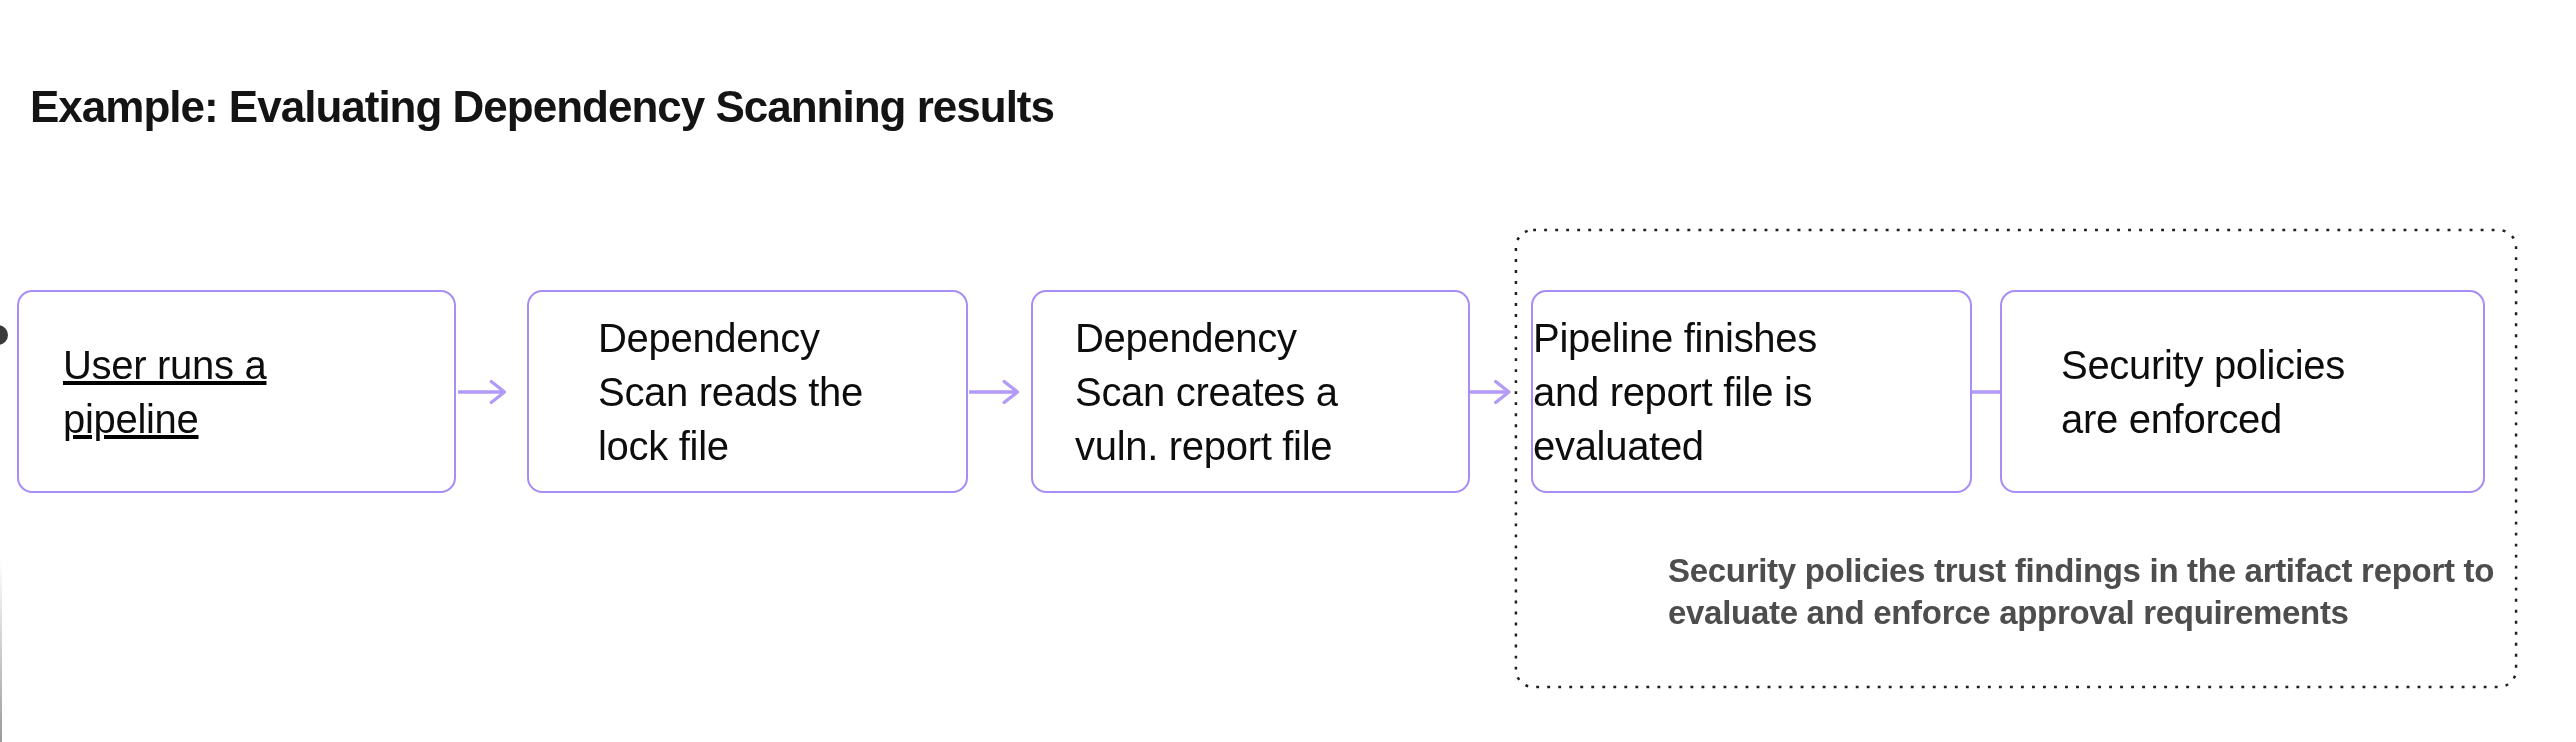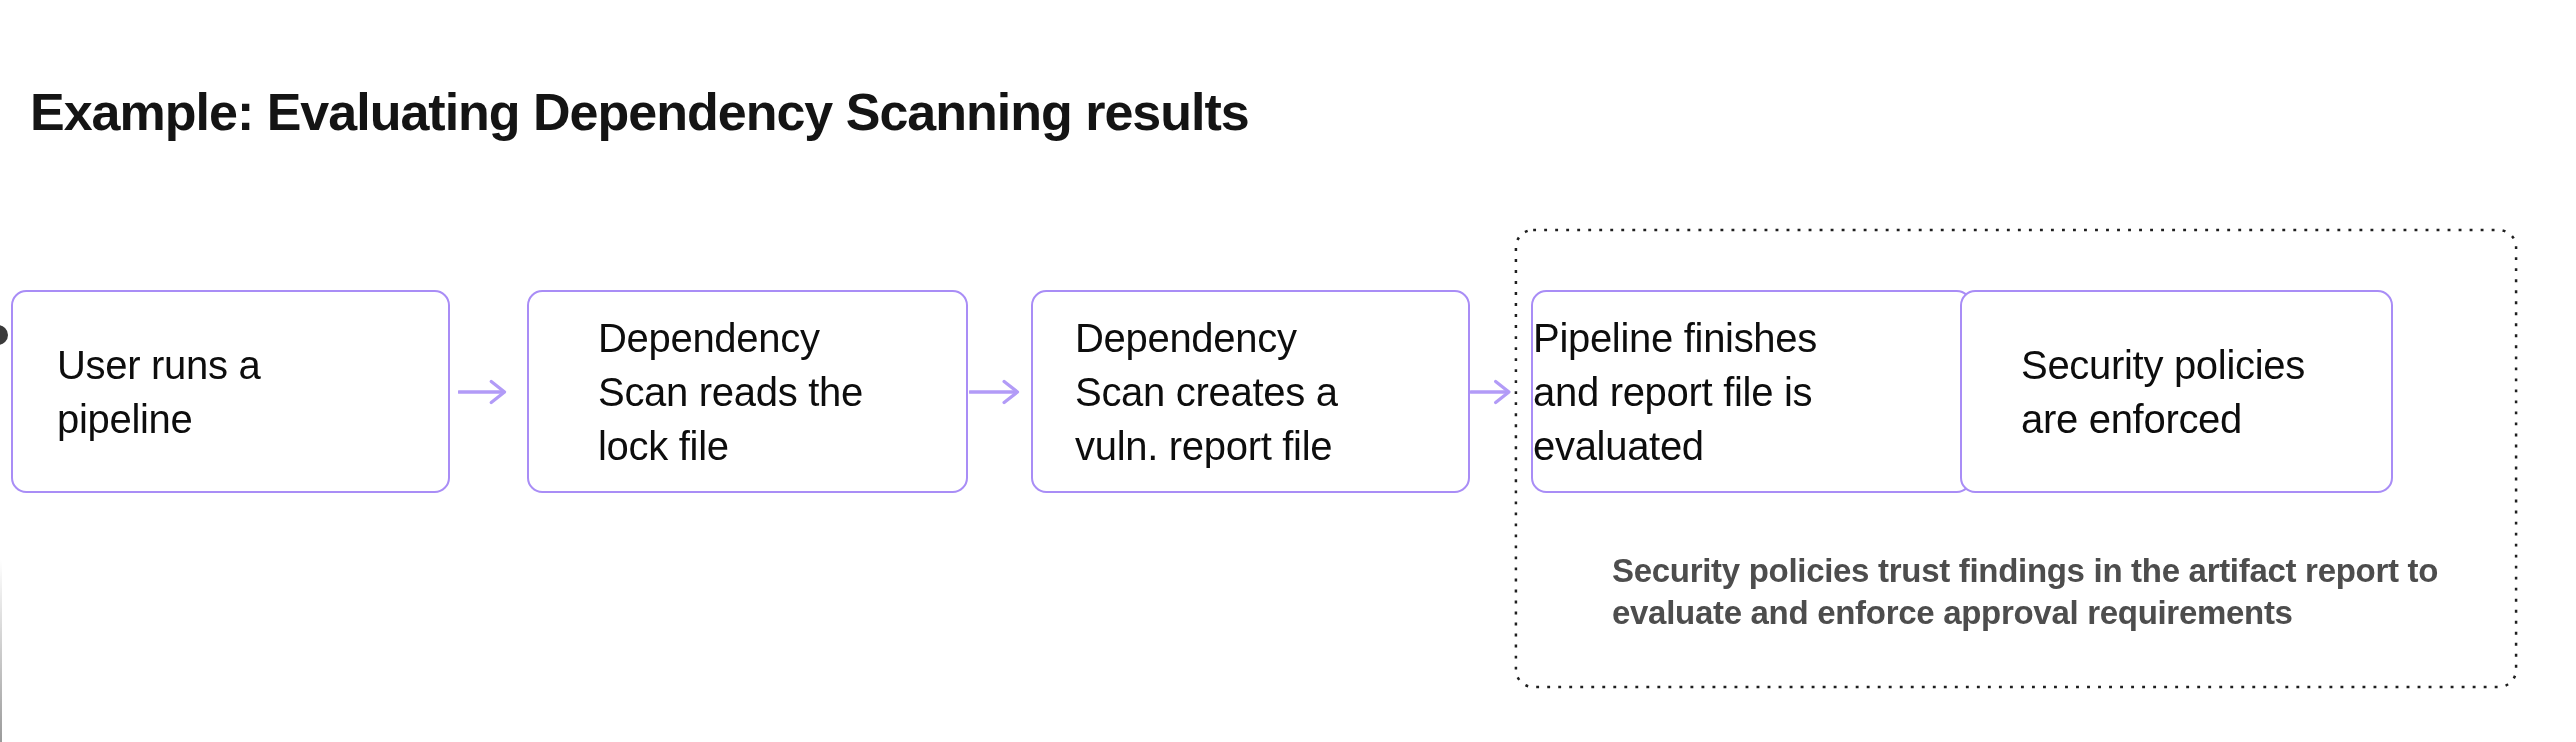--- a/index.html
+++ b/index.html
@@ -5,48 +5,48 @@
   html,body{margin:0;padding:0;background:#ffffff;}
   #canvas{
     position:relative;
     width:2576px;height:742px;
     background:var(--page-bg,#ffffff);
     overflow:hidden;
     font-family:"Liberation Sans",sans-serif;
   }
   .title{
     position:absolute;left:30px;top:82px;
-    font-size:52px;font-weight:700;letter-spacing:-1px;
+    font-size:44px;font-weight:700;letter-spacing:-1px;
     color:var(--title-text,#141414);
     white-space:nowrap;
   }
   .flow-box{
     position:absolute;top:290px;height:203px;
     box-sizing:border-box;
     background:#ffffff;
     border:2.9px solid var(--box-border,#a98df6);
     border-radius:15.3px;
     display:flex;align-items:center;
   }
   .flow-box .box-label{
     display:block;
     font-size:40px;line-height:54px;
     color:var(--box-text,#0d0d0d);
     white-space:pre-line;
     letter-spacing:-0.3px;
   }
-  .box-1{left:11px;width:439px;}
+  .box-1{left:17px;width:439px;text-decoration:underline;}
   .box-1 .box-label{padding-left:44px;}
   .box-2{left:527px;width:441px;}
   .box-2 .box-label{padding-left:69px;}
   .box-3{left:1031px;width:439px;}
   .box-3 .box-label{padding-left:42px;}
   .box-4{left:1531px;width:441px;}
   .box-4 .box-label{}
-  .box-5{left:1960px;width:433px;}
+  .box-5{left:2000px;width:485px;}
   .box-5 .box-label{padding-left:59px;}
 
   .flow-arrow{position:absolute;top:373px;height:38px;}
   .flow-arrow svg{display:block;height:38px;}
   .arrow-1{left:458px;width:52px;}
   .arrow-2{left:969px;width:54px;}
   .arrow-3{left:1470px;width:44px;}
   .arrow-4{left:1972px;width:56px;}
   .flow-arrow line,.flow-arrow polyline{
     stroke:var(--arrow,#b29bf7);
@@ -59,21 +59,21 @@
   .dotted-group{position:absolute;left:1514px;top:228px;width:1004px;height:461px;}
   .dotted-group svg{display:block;}
   .dotted-group rect{
     fill:none;
     stroke:var(--outline,#1f1f1f);
     stroke-width:2.6;
     stroke-dasharray:3 8.5;
   }
 
   .group-note{
-    position:absolute;left:1612px;top:550px;
+    position:absolute;left:1668px;top:550px;
     font-size:33px;line-height:42px;font-weight:700;
     letter-spacing:-0.3px;
     color:var(--note-text,#4d4d4d);
     white-space:pre-line;
   }
 
   .edge-node-artifact{
     position:absolute;left:-12.5px;top:325px;
     width:20px;height:20px;border-radius:50%;
     background:var(--artifact-circle,#3a3a3a);

